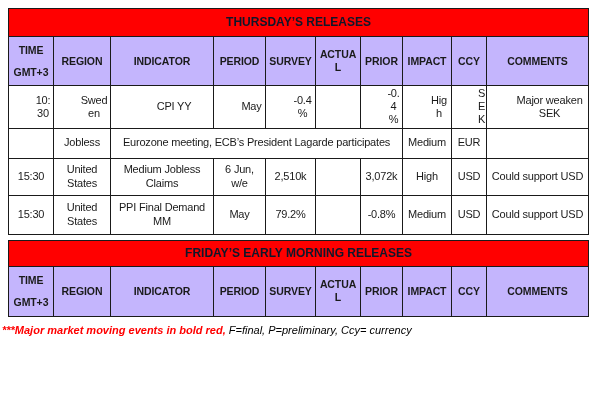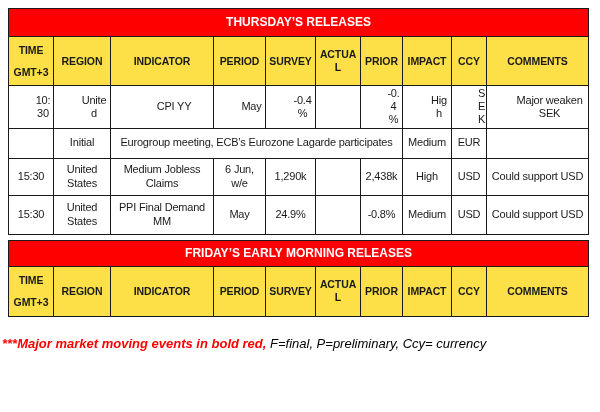--- a/index.html
+++ b/index.html
@@ -12,48 +12,48 @@
     font-size:11px;
     line-height:1.2;
     color:#1a1a1a;
     padding:1px 2px;
     letter-spacing:-0.2px;
     overflow:hidden;
     word-wrap:break-word;
   }
   tr.r-banner td{
     background:#FF0000;
-    color:#ffffff;
+    color:#0f172a;
     font-weight:bold;
     font-size:12px;
     letter-spacing:0;
   }
   tr.r-head td{
-    background:#fde047;
+    background:#c4b5fd;
     font-weight:bold;
     font-size:10.5px;
     letter-spacing:-0.1px;
   }
   .time-head span{display:block;}
   .time-head .l1{margin-bottom:9px;}
   .t1 tr.r-banner td{height:25px;}
   .t1 tr.r-head td{height:46px;}
   .t1 tr.row-0 td{height:26px;padding-left:26px;}
   .t1 tr.row-1 td{height:27px;}
   .t1 tr.row-2 td{height:34px;}
   .t1 tr.row-3 td{height:36px;}
   .t2{margin-top:5px;border-radius:18px;}
   .t2 tr.r-banner td{height:23px;}
   .t2 tr.r-head td{height:47px;}
   .t2 tr.row-0 td{height:38px;}
   .t2 tr.row-1 td{height:27px;}
   .footer{
-    margin-top:19px;
+    margin-top:7px;
     margin-left:-6px;
-    font-size:13px;
+    font-size:11px;
     font-style:italic;
     white-space:nowrap;
   }
   .footer .red{color:#FF0000;font-weight:bold;}
   .footer .black{color:#000000;}
 </style>
 </head>
 <body>
 
 <table class="t1">
@@ -83,56 +83,56 @@
     <td>PERIOD</td>
     <td>SURVEY</td>
     <td>ACTUAL</td>
     <td>PRIOR</td>
     <td>IMPACT</td>
     <td>CCY</td>
     <td>COMMENTS</td>
   </tr>
   <tr class="row-0">
     <td>10:30</td>
-    <td>United</td>
+    <td>Sweden</td>
     <td>CPI YY</td>
     <td>May</td>
     <td>-0.4%</td>
     <td></td>
     <td>-0.4%</td>
     <td>High</td>
     <td>SEK</td>
     <td>Major weaken SEK</td>
   </tr>
   <tr class="row-1">
     <td></td>
-    <td>Initial</td>
-    <td colspan="5">Eurogroup meeting, ECB’s Eurozone Lagarde participates</td>
+    <td>Jobless</td>
+    <td colspan="5">Eurozone meeting, ECB’s President Lagarde participates</td>
     <td>Medium</td>
     <td>EUR</td>
     <td></td>
   </tr>
   <tr class="row-2">
     <td>15:30</td>
     <td>United States</td>
     <td>Medium Jobless Claims</td>
     <td>6 Jun, w/e</td>
-    <td>1,290k</td>
+    <td>2,510k</td>
     <td></td>
-    <td>2,438k</td>
+    <td>3,072k</td>
     <td>High</td>
     <td>USD</td>
     <td>Could support USD</td>
   </tr>
   <tr class="row-3">
     <td>15:30</td>
     <td>United States</td>
     <td>PPI Final Demand MM</td>
     <td>May</td>
-    <td>24.9%</td>
+    <td>79.2%</td>
     <td></td>
     <td>-0.8%</td>
     <td>Medium</td>
     <td>USD</td>
     <td>Could support USD</td>
   </tr>
 </tbody>
   </table>
 
 <table class="t2">

